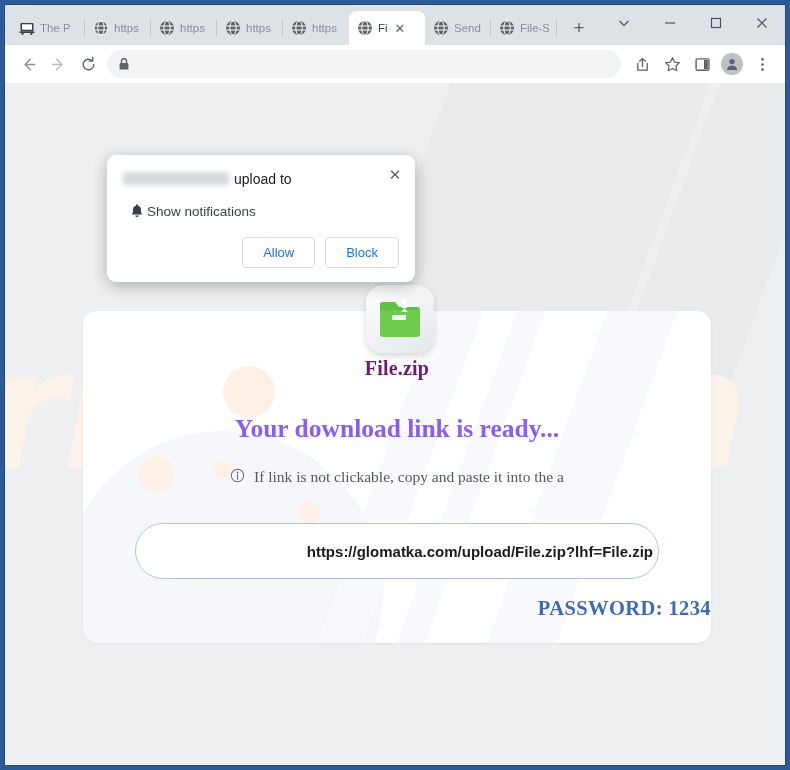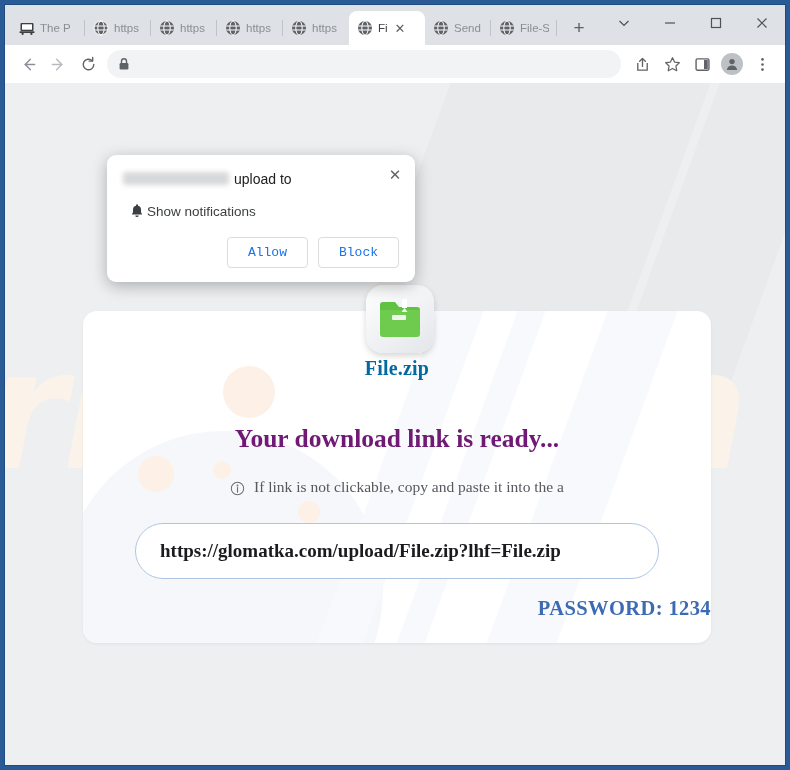--- a/index.html
+++ b/index.html
@@ -221,34 +221,34 @@
   .card-inner {
     position: relative;
     z-index: 2;
     text-align: center;
     padding-top: 46px;
   }
   .filename {
     font-family: "Liberation Serif", serif;
     font-size: 20px;
     font-weight: 700;
-    color: #0369a1;
+    color: #701a75;
     letter-spacing: .2px;
   }
   .headline {
     font-family: "Liberation Serif", serif;
     font-size: 25.5px;
     font-weight: 700;
-    color: #701a75;
-    margin-top: 44px;
+    color: #8b5cf6;
+    margin-top: 34px;
   }
   .hintrow {
     margin-top: 24px;
     display: flex;
-    align-items: flex-end;
+    align-items: flex-start;
     justify-content: center;
     gap: 9px;
     font-family: "Liberation Serif", serif;
     font-size: 15.5px;
     color: #55585e;
   }
   .infoicon { flex: none; display: block; }
 
   
   .urlrow {
@@ -258,23 +258,23 @@
     border: 1.5px solid #adc4e3;
     background: #ffffff;
     border-radius: 30px;
     display: flex;
     align-items: center;
     padding: 0 5px 0 24px;
     z-index: 3;
   }
   .urltext {
     flex: 1;
-    text-align: left;
-    font-family: Liberation Serif, serif;
-    font-size: 19px;
+    text-align: right;
+    font-family: Liberation Sans, sans-serif;
+    font-size: 15px;
     font-weight: 700;
     color: #1b1b1f;
     white-space: nowrap;
     overflow: hidden;
   }
   .copybtn {
     flex: none;
     height: 46px;
     background: #3d79c9;
     border-radius: 26px;
@@ -384,21 +384,21 @@
     gap: 10px;
     padding-bottom: 4px;
   }
   .perm-btn {
     border: 1px solid #dadce0;
     border-radius: 4px;
     background: #ffffff;
     color: #1a73e8;
     font-size: 13px;
     padding: 7px 20px;
-    font-family: Liberation Mono, monospace;
+    font-family: Liberation Sans, sans-serif;
   }
 </style>
 </head>
 <body>
 
 <div class="window">
 
   <div class="tabstrip">
 
     <div class="tab first">

